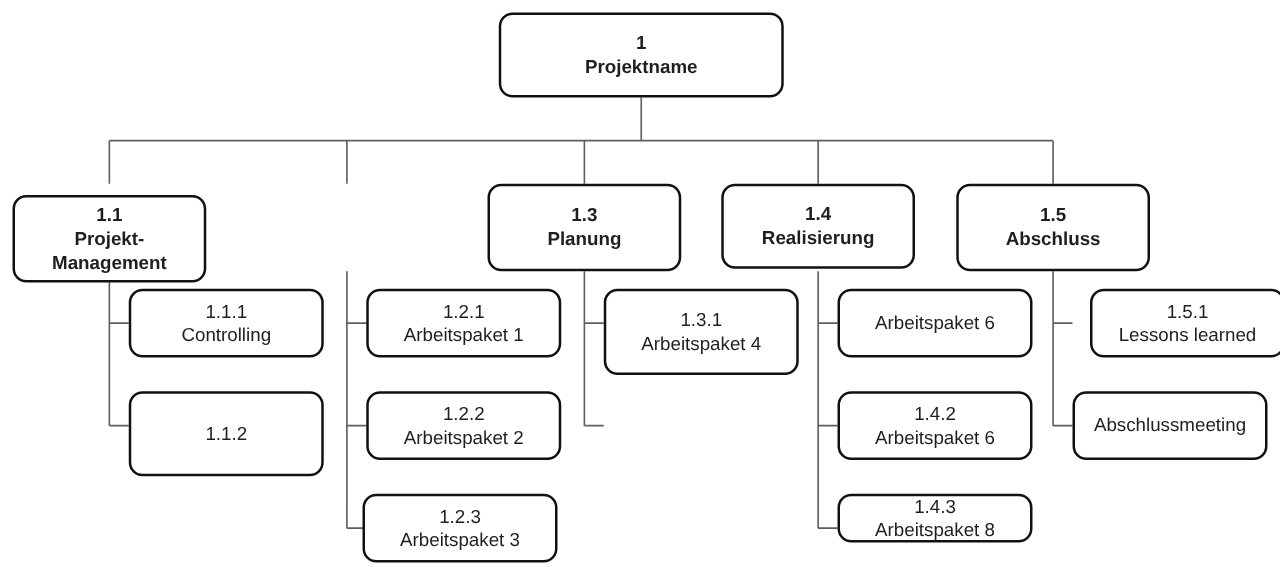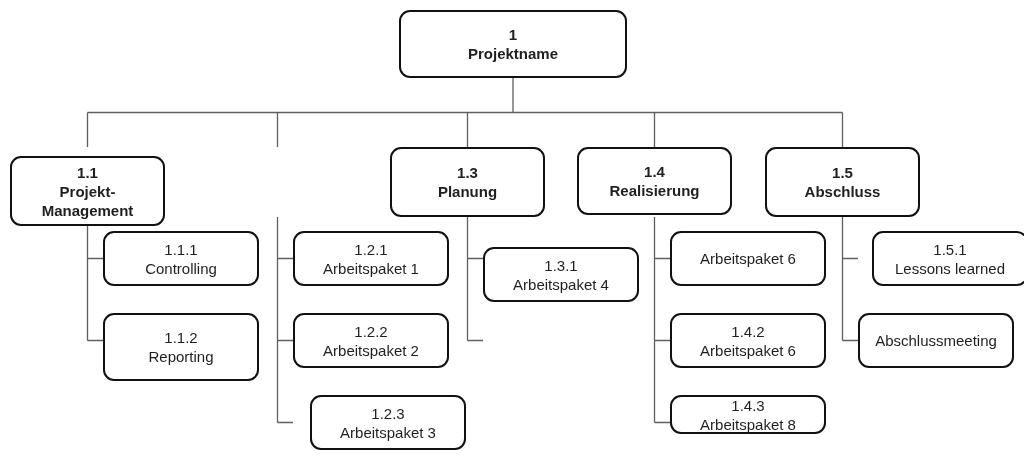--- a/index.html
+++ b/index.html
@@ -92,37 +92,36 @@
     <div class="node-id">1.5</div>
     <div class="node-label">Abschluss</div>
   </div>
 
   <div class="node lvl3" style="left:103px;top:231px;width:156px;height:55px">
     <div class="node-id">1.1.1</div>
     <div class="node-label">Controlling</div>
   </div>
   <div class="node lvl3" style="left:103px;top:313px;width:156px;height:68px">
     <div class="node-id">1.1.2</div>
-    <div class="node-label">Reporting</div>
   </div>
 
   <div class="node lvl3" style="left:293px;top:231px;width:156px;height:55px">
     <div class="node-id">1.2.1</div>
     <div class="node-label">Arbeitspaket 1</div>
   </div>
   <div class="node lvl3" style="left:293px;top:313px;width:156px;height:55px">
     <div class="node-id">1.2.2</div>
     <div class="node-label">Arbeitspaket 2</div>
   </div>
-  <div class="node lvl3" style="left:310px;top:395px;width:156px;height:55px">
+  <div class="node lvl3" style="left:290px;top:395px;width:156px;height:55px">
     <div class="node-id">1.2.3</div>
     <div class="node-label">Arbeitspaket 3</div>
   </div>
 
-  <div class="node lvl3" style="left:483px;top:247px;width:156px;height:55px">
+  <div class="node lvl3" style="left:483px;top:231px;width:156px;height:69px">
     <div class="node-id">1.3.1</div>
     <div class="node-label">Arbeitspaket 4</div>
   </div>
 
   <div class="node lvl3" style="left:670px;top:231px;width:156px;height:55px">
     <div class="node-label">Arbeitspaket 6</div>
   </div>
   <div class="node lvl3" style="left:670px;top:313px;width:156px;height:55px">
     <div class="node-id">1.4.2</div>
     <div class="node-label">Arbeitspaket 6</div>

